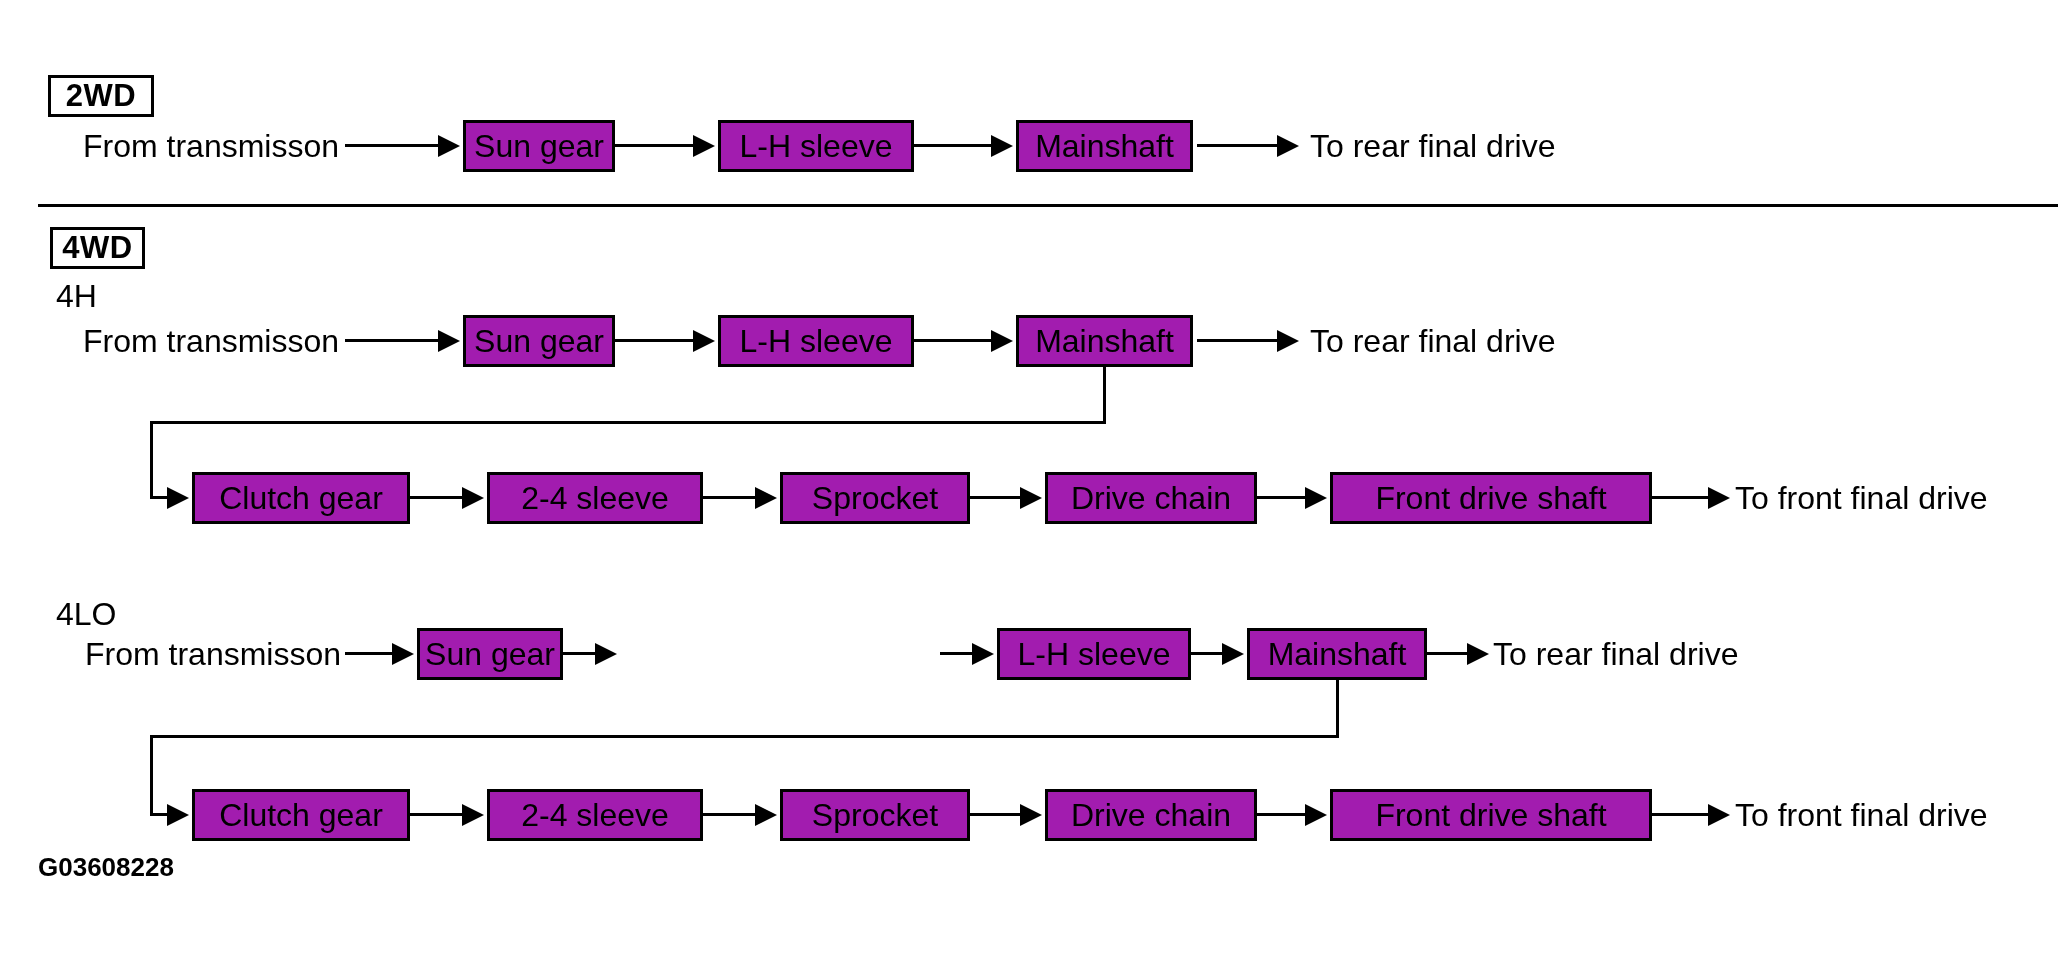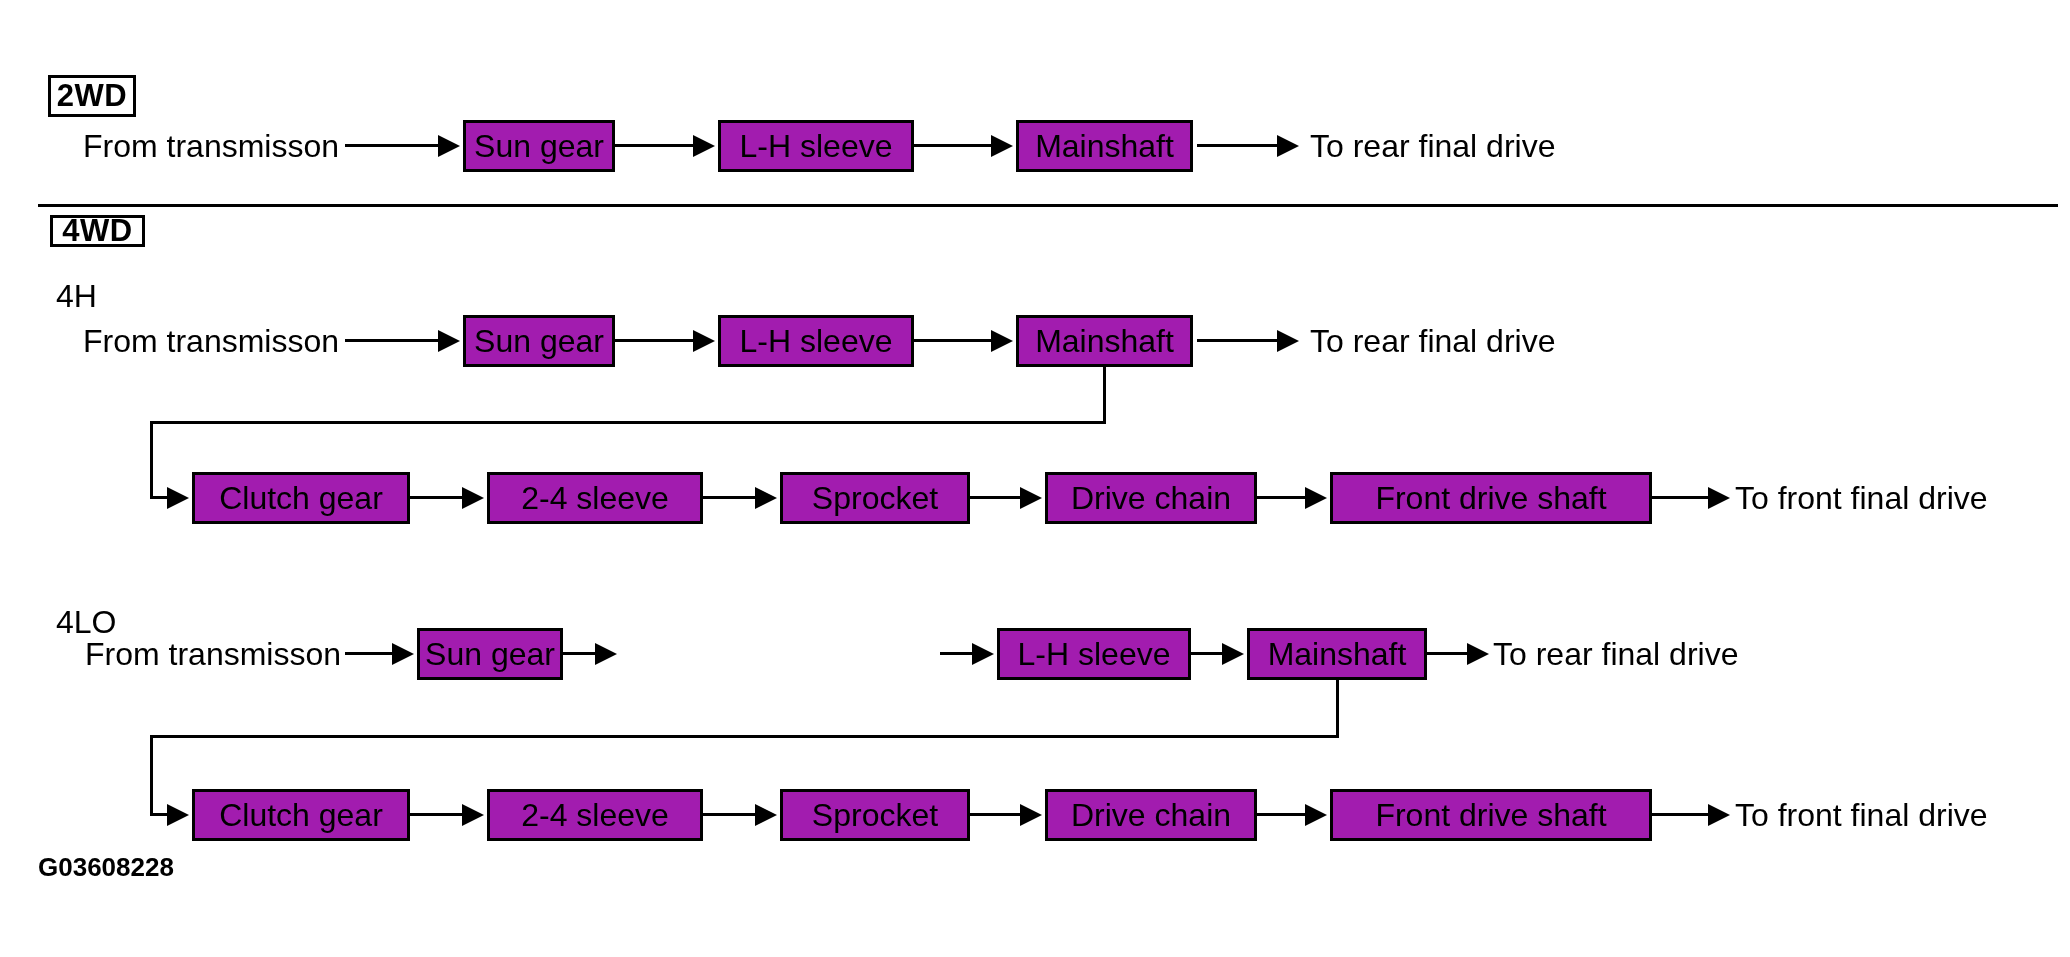--- a/index.html
+++ b/index.html
@@ -83,35 +83,35 @@
     font-weight: bold;
     line-height: 30px;
     white-space: nowrap;
   }
 </style>
 </head>
 <body>
 
 <div class="canvas">
 
-  <div class="tag" style="left:48px; top:75px; width:88px; height:42px;text-align:right;">2WD</div>
+  <div class="tag" style="left:48px; top:75px; width:106px; height:42px;text-align:right;">2WD</div>
 
   <div class="ftext" style="left:83px; top:120px;">From transmisson</div>
   <div class="arrow" style="left:345px; top:144px; width:94px;"></div>
   <div class="fbox" style="left:463px; top:120px; width:152px;">Sun gear</div>
   <div class="arrow" style="left:615px; top:144px; width:79px;"></div>
   <div class="fbox" style="left:718px; top:120px; width:196px;">L-H sleeve</div>
   <div class="arrow" style="left:914px; top:144px; width:78px;"></div>
   <div class="fbox" style="left:1016px; top:120px; width:177px;">Mainshaft</div>
   <div class="arrow" style="left:1197px; top:144px; width:81px;"></div>
   <div class="ftext" style="left:1310px; top:120px;">To rear final drive</div>
 
   <div class="seg" style="left:38px; top:204px; width:2020px; height:3px;"></div>
 
-  <div class="tag" style="left:50px; top:215px; width:95px; height:32px;text-align:right;">4WD</div>
+  <div class="tag" style="left:50px; top:227px; width:95px; height:42px;text-align:right;">4WD</div>
 
   <div class="mode-label" style="left:56px; top:276px;">4H</div>
 
   <div class="ftext" style="left:83px; top:315px;">From transmisson</div>
   <div class="arrow" style="left:345px; top:339px; width:94px;"></div>
   <div class="fbox" style="left:463px; top:315px; width:152px;">Sun gear</div>
   <div class="arrow" style="left:615px; top:339px; width:79px;"></div>
   <div class="fbox" style="left:718px; top:315px; width:196px;">L-H sleeve</div>
   <div class="arrow" style="left:914px; top:339px; width:78px;"></div>
   <div class="fbox" style="left:1016px; top:315px; width:177px;">Mainshaft</div>
@@ -128,21 +128,21 @@
   <div class="fbox" style="left:487px; top:472px; width:216px;">2-4 sleeve</div>
   <div class="arrow" style="left:703px; top:496px; width:53px;"></div>
   <div class="fbox" style="left:780px; top:472px; width:190px;">Sprocket</div>
   <div class="arrow" style="left:970px; top:496px; width:51px;"></div>
   <div class="fbox" style="left:1045px; top:472px; width:212px;">Drive chain</div>
   <div class="arrow" style="left:1257px; top:496px; width:49px;"></div>
   <div class="fbox" style="left:1330px; top:472px; width:322px;">Front drive shaft</div>
   <div class="arrow" style="left:1652px; top:496px; width:57px;"></div>
   <div class="ftext" style="left:1735px; top:472px;">To front final drive</div>
 
-  <div class="mode-label" style="left:56px; top:594px;margin-top:8px;">4LO</div>
+  <div class="mode-label" style="left:56px; top:594px;">4LO</div>
 
   <div class="ftext" style="left:85px; top:628px;">From transmisson</div>
   <div class="arrow" style="left:345px; top:652px; width:48px;"></div>
   <div class="fbox" style="left:417px; top:628px; width:146px;">Sun gear</div>
   <div class="arrow" style="left:563px; top:652px; width:33px;"></div>
   <div class="arrow" style="left:940px; top:652px; width:33px;"></div>
   <div class="fbox" style="left:997px; top:628px; width:194px;">L-H sleeve</div>
   <div class="arrow" style="left:1191px; top:652px; width:32px;"></div>
   <div class="fbox" style="left:1247px; top:628px; width:180px;">Mainshaft</div>
   <div class="arrow" style="left:1427px; top:652px; width:41px;"></div>

